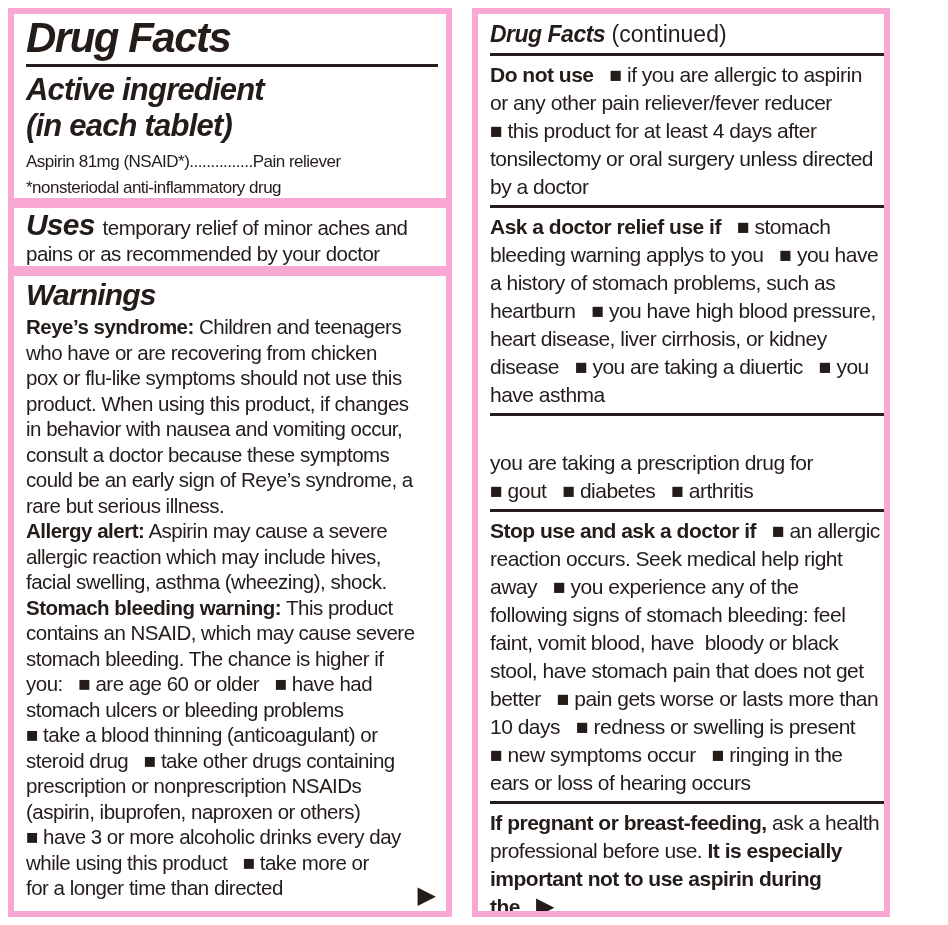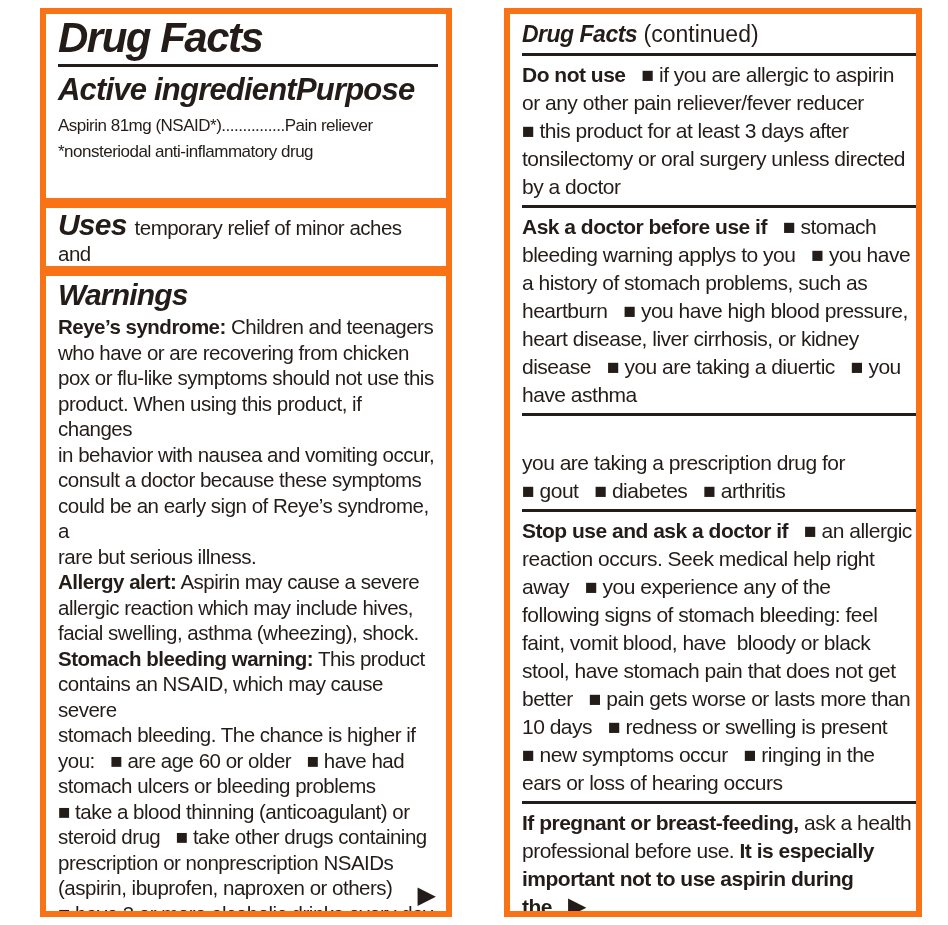--- a/index.html
+++ b/index.html
@@ -1,18 +1,18 @@
 <!DOCTYPE html>
 <html><head>
 <meta charset="utf-8">
 <style>
   html,body{margin:0;padding:0;background:#ffffff;}
   .sheet{position:relative;width:948px;height:925px;background:#ffffff;
          font-family:"Liberation Sans",sans-serif;color:#231c19;}
-  .box{border:6px solid #f97316;background:#ffffff;box-sizing:border-box;overflow:hidden;margin-left:32px;}
+  .box{border:6px solid #f9a8d4;background:#ffffff;box-sizing:border-box;overflow:hidden;}
   .col-left{position:absolute;left:8px;top:8px;width:444px;height:909px;display:flex;flex-direction:column;}
   .col-left .box + .box{margin-top:-2px;}
   .box-head{height:196px;padding:2px 8px 0 12px;}
   .box-uses{height:70px;padding:4px 8px 0 12px;}
   .box-warnings{flex:1;padding:0 6px 8px 12px;position:relative;}
   .df-title{margin:0;font-size:42px;line-height:44px;font-weight:bold;font-style:italic;letter-spacing:-1.5px;}
   .rule{height:3px;background:#231c19;border:0;margin:0;}
   .rule-title{margin:4px 0 5px;}
   .h2{font-weight:bold;font-style:italic;font-size:31px;line-height:36px;letter-spacing:-0.8px;}
   .ai-row{display:flex;justify-content:flex-start;align-items:baseline;}
@@ -36,22 +36,22 @@
 
 <div class="sheet">
 
   <div class="col-left">
 
     <section class="box box-head">
       <h1 class="df-title">Drug Facts</h1>
       <div class="rule rule-title"></div>
       <div class="ai-row">
           <span class="h2">Active ingredient</span>
-          <span class="h2">Purpose</span>
         </div>
+      <div class="h2">(in each tablet)</div>
       <div class="bodyline ing-line">Aspirin 81mg (NSAID*)...............Pain reliever</div>
       <div class="bodyline">*nonsteriodal anti-inflammatory drug</div>
     </section>
 
     <section class="box box-uses">
       <p class="para"><span class="inline-head">Uses</span><span>temporary relief of minor aches and
 pains or as recommended by your doctor</span></p>
     </section>
 
     <section class="box box-warnings">
@@ -84,26 +84,26 @@
 
   </div>
 
   <div class="col-right box">
 
     <p class="cont-head"><span class="ch-title">Drug Facts</span><span> (continued)</span></p>
     <div class="rule rule-sec"></div>
 
     <p class="para para-r"><b>Do not use</b><span>   ■ if you are allergic to aspirin
 or any other pain reliever/fever reducer
-■ this product for at least 3 days after
+■ this product for at least 4 days after
 tonsilectomy or oral surgery unless directed
 by a doctor</span></p>
     <div class="rule rule-sec"></div>
 
-    <p class="para para-r"><b>Ask a doctor before use if</b><span>   ■ stomach
+    <p class="para para-r"><b>Ask a doctor relief use if</b><span>   ■ stomach
 bleeding warning applys to you   ■ you have
 a history of stomach problems, such as
 heartburn   ■ you have high blood pressure,
 heart disease, liver cirrhosis, or kidney
 disease   ■ you are taking a diuertic   ■ you
 have asthma</span></p>
     <div class="rule rule-sec"></div>
 
     <p class="para para-r"><span>
 you are taking a prescription drug for

